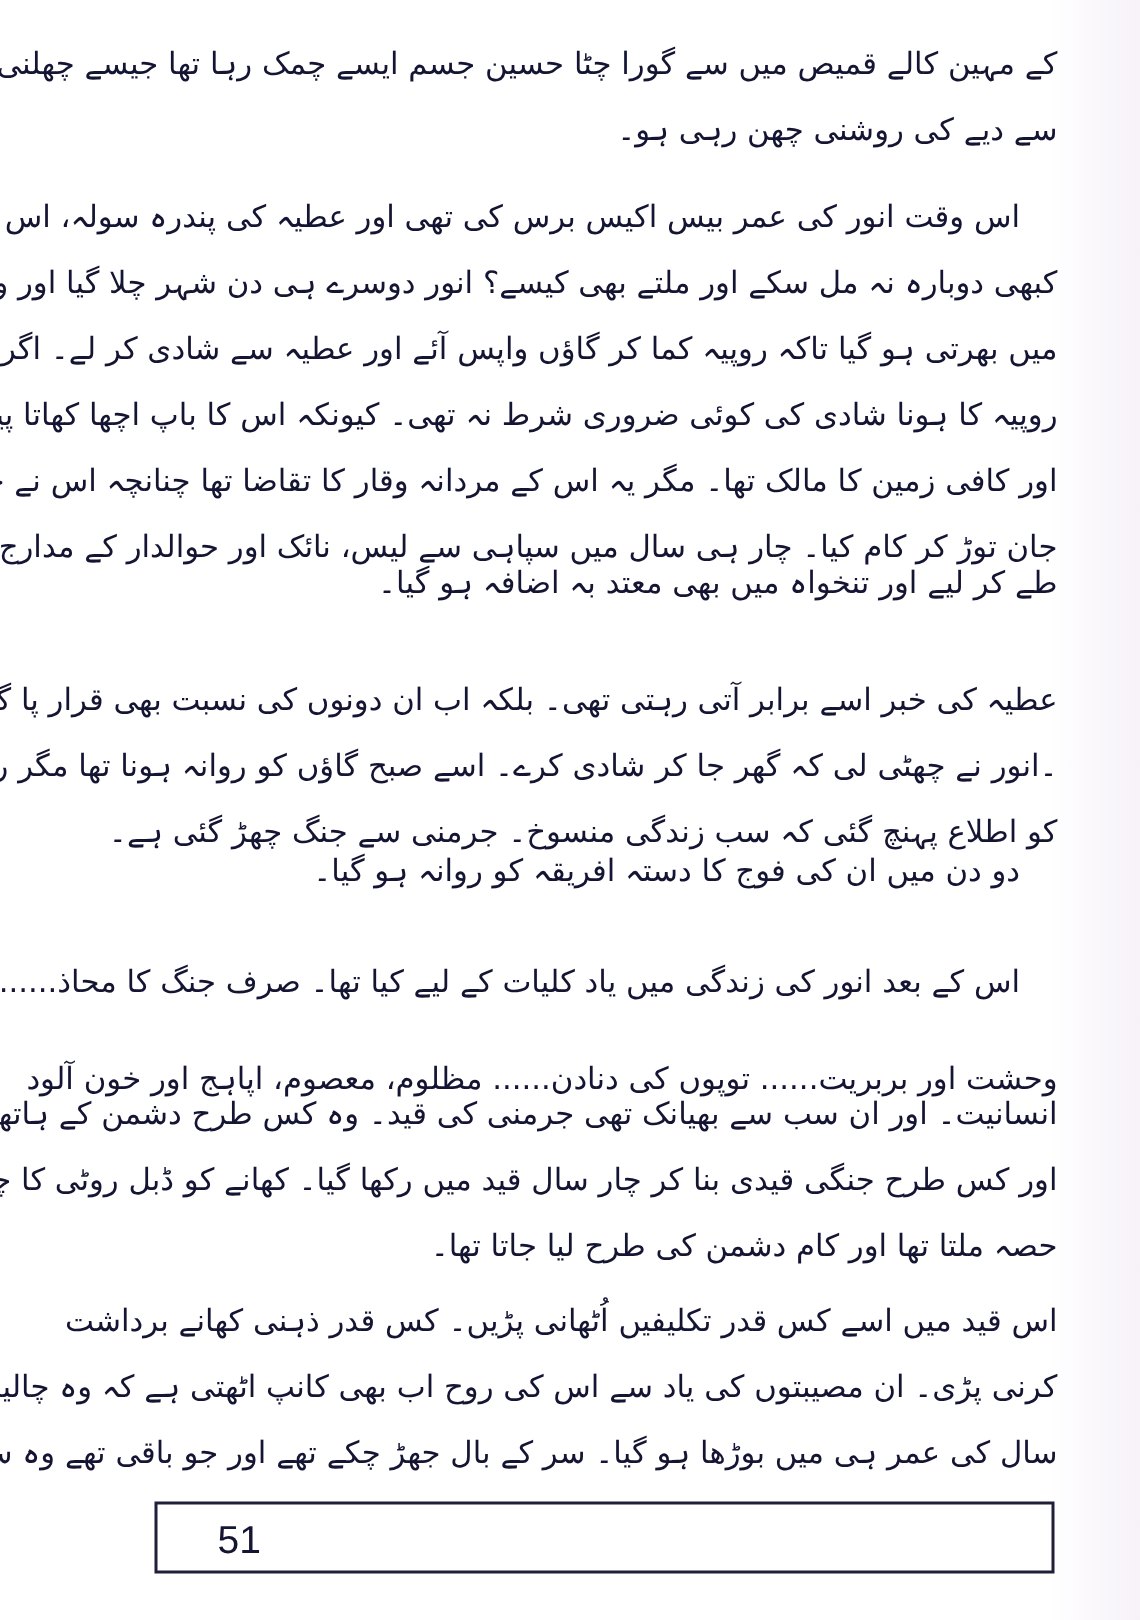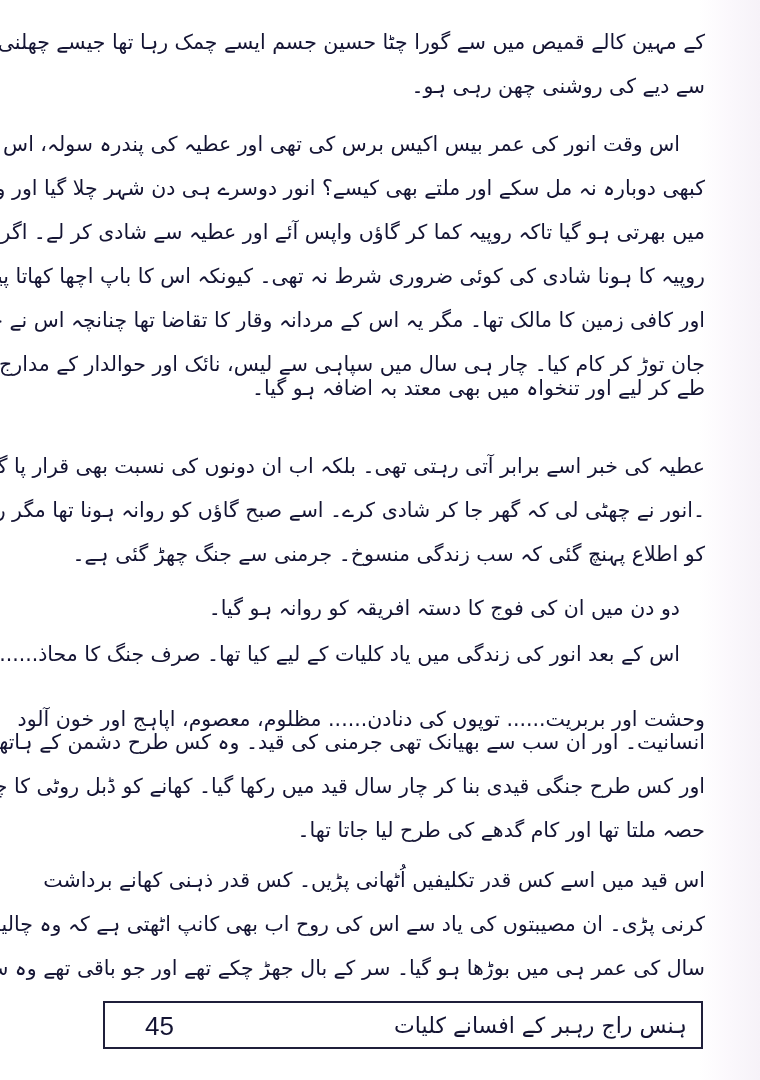--- a/index.html
+++ b/index.html
@@ -92,31 +92,30 @@
     <div class="line" style="top:190px">میں بھرتی ہو گیا تاکہ روپیہ کما کر گاؤں واپس آئے اور عطیہ سے شادی کر لے۔ اگرچہ</div>
     <div class="line" style="top:234px">روپیہ کا ہونا شادی کی کوئی ضروری شرط نہ تھی۔ کیونکہ اس کا باپ اچھا کھاتا پیتا آدمی تھا</div>
     <div class="line" style="top:278px">اور کافی زمین کا مالک تھا۔ مگر یہ اس کے مردانہ وقار کا تقاضا تھا چنانچہ اس نے خوب</div>
     <div class="line" style="top:322px">جان توڑ کر کام کیا۔ چار ہی سال میں سپاہی سے لیس، نائک اور حوالدار کے مدارج</div>
     <div class="line short" style="top:346px">طے کر لیے اور تنخواہ میں بھی معتد بہ اضافہ ہو گیا۔</div>
 
     <div class="line" style="top:424px">عطیہ کی خبر اسے برابر آتی رہتی تھی۔ بلکہ اب ان دونوں کی نسبت بھی قرار پا گئی</div>
     <div class="line" style="top:468px">۔انور نے چھٹی لی کہ گھر جا کر شادی کرے۔ اسے صبح گاؤں کو روانہ ہونا تھا مگر رات ہی</div>
     <div class="line short" style="top:512px">کو اطلاع پہنچ گئی کہ سب زندگی منسوخ۔ جرمنی سے جنگ چھڑ گئی ہے۔</div>
 
-    <div class="line indent short" style="top:566px">دو دن میں ان کی فوج کا دستہ افریقہ کو روانہ ہو گیا۔</div>
+    <div class="line indent short" style="top:538px">دو دن میں ان کی فوج کا دستہ افریقہ کو روانہ ہو گیا۔</div>
 
     <div class="line indent" style="top:612px">اس کے بعد انور کی زندگی میں یاد کلیات کے لیے کیا تھا۔ صرف جنگ کا محاذ......</div>
     <div class="line" style="top:677px">وحشت اور بربریت...... توپوں کی دنادن...... مظلوم، معصوم، اپاہج اور خون آلود</div>
     <div class="line" style="top:700px">انسانیت۔ اور ان سب سے بھیانک تھی جرمنی کی قید۔ وہ کس طرح دشمن کے ہاتھ پڑا</div>
     <div class="line" style="top:744px">اور کس طرح جنگی قیدی بنا کر چار سال قید میں رکھا گیا۔ کھانے کو ڈبل روٹی کا چوتھا</div>
-    <div class="line short" style="top:788px">حصہ ملتا تھا اور کام گدھے کی طرح لیا جاتا تھا۔</div>
+    <div class="line short" style="top:788px">حصہ ملتا تھا اور کام دشمن کی طرح لیا جاتا تھا۔</div>
 
     <div class="line" style="top:838px">اس قید میں اسے کس قدر تکلیفیں اُٹھانی پڑیں۔ کس قدر ذہنی کھانے برداشت</div>
     <div class="line" style="top:882px">کرنی پڑی۔ ان مصیبتوں کی یاد سے اس کی روح اب بھی کانپ اٹھتی ہے کہ وہ چالیس</div>
     <div class="line" style="top:926px">سال کی عمر ہی میں بوڑھا ہو گیا۔ سر کے بال جھڑ چکے تھے اور جو باقی تھے وہ سفید پڑ گئے</div>
   </div>
 
   <div class="footer-box">
-    <span class="footer-title">ہنس راج رہبر کے افسانے کلیات</span>
-    <span class="page-number">45</span>
+    <span class="page-number">51</span>
   </div>
 
 </div>
 
 </body></html>

